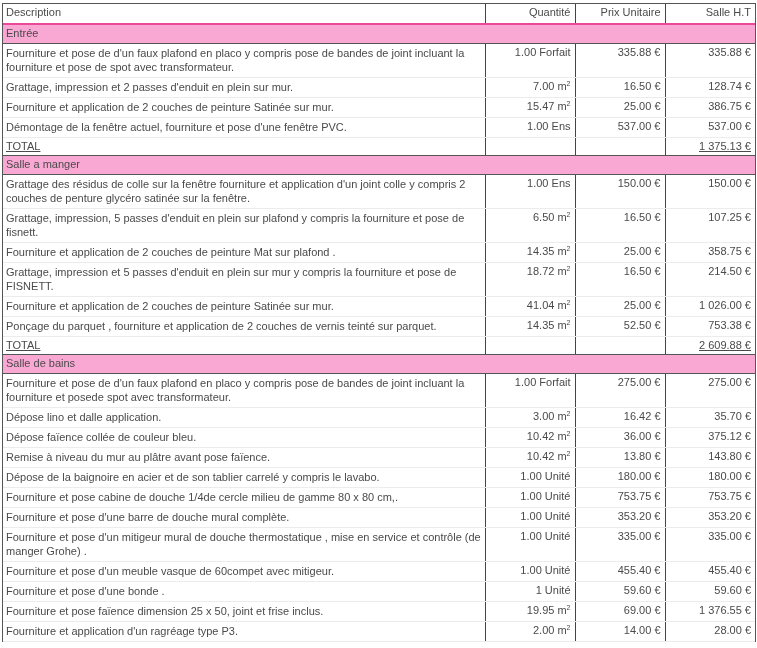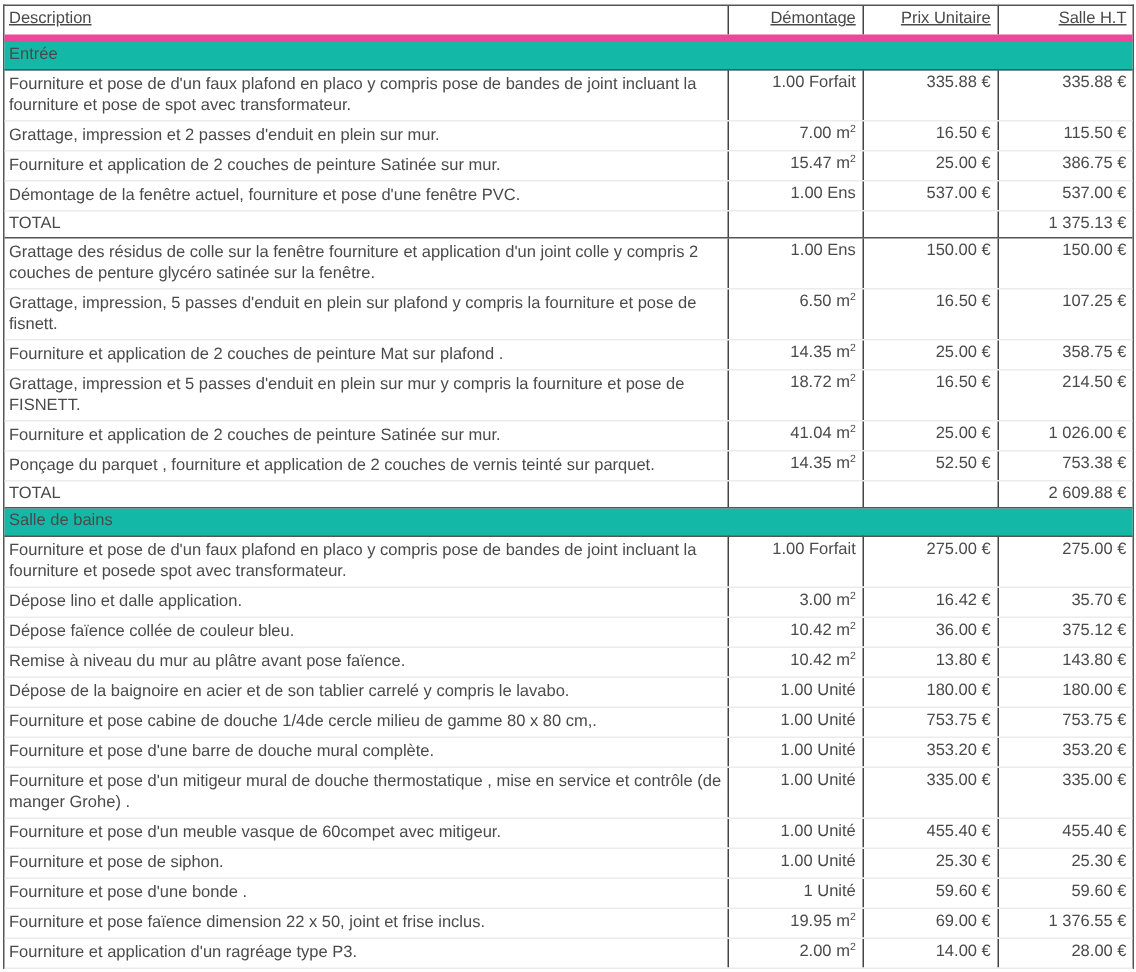--- a/index.html
+++ b/index.html
@@ -5,83 +5,86 @@
   html, body { margin: 0; padding: 0; background: #ffffff; }
   body { width: 757px; height: 648px; overflow: hidden; position: relative; }
   .wrap { position: absolute; left: 2px; top: 3px; width: 752px; border: 1px solid #555; border-bottom: none; }
   table { border-collapse: collapse; width: 752px; table-layout: fixed;
           font-family: "Liberation Sans", "DejaVu Sans", sans-serif; font-size: 11px; color: #4a4a4a; }
   col.c-desc { width: 482px; }
   col.c-qty { width: 90px; }
   col.c-unit { width: 90px; }
   col.c-ht { width: 90px; }
   td, th { padding: 1px 3px 2px 3px; line-height: 14px; vertical-align: top; font-weight: normal; }
-  th { text-align: left; border-bottom: 5px solid #ec4899; height: 16px; text-decoration: underline; }
+  th { text-align: left; border-bottom: 2px solid #ec4899; height: 16px; }
   th.num { text-align: right; }
   td.num, th.num { text-align: right; padding-right: 4px; white-space: nowrap; }
   .vb { border-left: 1px solid #444; }
-  tr.section td { background: #14b8a6; border-bottom: 1px solid #555; height: 15px; }
+  tr.section td { background: #f9a8d4; border-bottom: 1px solid #555; height: 15px; }
   tr.item td { border-bottom: 1px solid #ececec; }
   tr.item td.desc { padding-top: 2px; padding-bottom: 3px; }
-  tr.total td { border-bottom: 1px solid #555; }
+  tr.total td { border-bottom: 1px solid #555; text-decoration: underline; }
   sup { font-size: 7px; line-height: 0; vertical-align: 4px; }
 </style>
 </head>
 <body>
 
 <div class="wrap">
 <table>
   <colgroup>
     <col class="c-desc">
         <col class="c-qty">
         <col class="c-unit">
         <col class="c-ht">
   </colgroup>
   <thead>
     <tr>
       <th>Description</th>
-      <th class="num vb">Démontage</th>
+      <th class="num vb">Quantité</th>
       <th class="num vb">Prix Unitaire</th>
       <th class="num vb">Salle H.T</th>
     </tr>
   </thead>
   <tbody id="tbody">
         <tr class="section">
           <td colspan="4">Entrée</td>
         </tr>
         <tr class="item">
           <td class="desc">Fourniture et pose de d'un faux plafond en placo y compris pose de bandes de joint incluant la fourniture et pose de spot avec transformateur.</td>
           <td class="num vb"><span>1.00 Forfait</span></td>
           <td class="num vb">335.88 €</td>
           <td class="num vb">335.88 €</td>
         </tr>
         <tr class="item">
           <td class="desc">Grattage, impression et 2 passes d'enduit en plein sur mur.</td>
           <td class="num vb"><span>7.00 m</span><sup>2</sup></td>
           <td class="num vb">16.50 €</td>
-          <td class="num vb">115.50 €</td>
+          <td class="num vb">128.74 €</td>
         </tr>
         <tr class="item">
           <td class="desc">Fourniture et application de 2 couches de peinture Satinée sur mur.</td>
           <td class="num vb"><span>15.47 m</span><sup>2</sup></td>
           <td class="num vb">25.00 €</td>
           <td class="num vb">386.75 €</td>
         </tr>
         <tr class="item">
           <td class="desc">Démontage de la fenêtre actuel, fourniture et pose d'une fenêtre PVC.</td>
           <td class="num vb"><span>1.00 Ens</span></td>
           <td class="num vb">537.00 €</td>
           <td class="num vb">537.00 €</td>
         </tr>
         <tr class="total">
           <td>TOTAL</td>
           <td class="vb"></td>
           <td class="vb"></td>
           <td class="num vb">1 375.13 €</td>
         </tr>
+        <tr class="section">
+          <td colspan="4">Salle a manger</td>
+        </tr>
         <tr class="item">
           <td class="desc">Grattage des résidus de colle sur la fenêtre fourniture et application d'un joint colle y compris 2 couches de penture glycéro satinée sur la fenêtre.</td>
           <td class="num vb"><span>1.00 Ens</span></td>
           <td class="num vb">150.00 €</td>
           <td class="num vb">150.00 €</td>
         </tr>
         <tr class="item">
           <td class="desc">Grattage, impression, 5 passes d'enduit en plein sur plafond y compris la fourniture et pose de fisnett.</td>
           <td class="num vb"><span>6.50 m</span><sup>2</sup></td>
           <td class="num vb">16.50 €</td>
@@ -168,33 +171,27 @@
           <td class="num vb">335.00 €</td>
           <td class="num vb">335.00 €</td>
         </tr>
         <tr class="item">
           <td class="desc">Fourniture et pose d'un meuble vasque de 60compet avec mitigeur.</td>
           <td class="num vb"><span>1.00 Unité</span></td>
           <td class="num vb">455.40 €</td>
           <td class="num vb">455.40 €</td>
         </tr>
         <tr class="item">
-          <td class="desc">Fourniture et pose de siphon.</td>
-          <td class="num vb"><span>1.00 Unité</span></td>
-          <td class="num vb">25.30 €</td>
-          <td class="num vb">25.30 €</td>
-        </tr>
-        <tr class="item">
           <td class="desc">Fourniture et pose d'une bonde .</td>
           <td class="num vb"><span>1 Unité</span></td>
           <td class="num vb">59.60 €</td>
           <td class="num vb">59.60 €</td>
         </tr>
         <tr class="item">
-          <td class="desc">Fourniture et pose faïence dimension 22 x 50, joint et frise inclus.</td>
+          <td class="desc">Fourniture et pose faïence dimension 25 x 50, joint et frise inclus.</td>
           <td class="num vb"><span>19.95 m</span><sup>2</sup></td>
           <td class="num vb">69.00 €</td>
           <td class="num vb">1 376.55 €</td>
         </tr>
         <tr class="item">
           <td class="desc">Fourniture et application d'un ragréage type P3.</td>
           <td class="num vb"><span>2.00 m</span><sup>2</sup></td>
           <td class="num vb">14.00 €</td>
           <td class="num vb">28.00 €</td>
         </tr>

